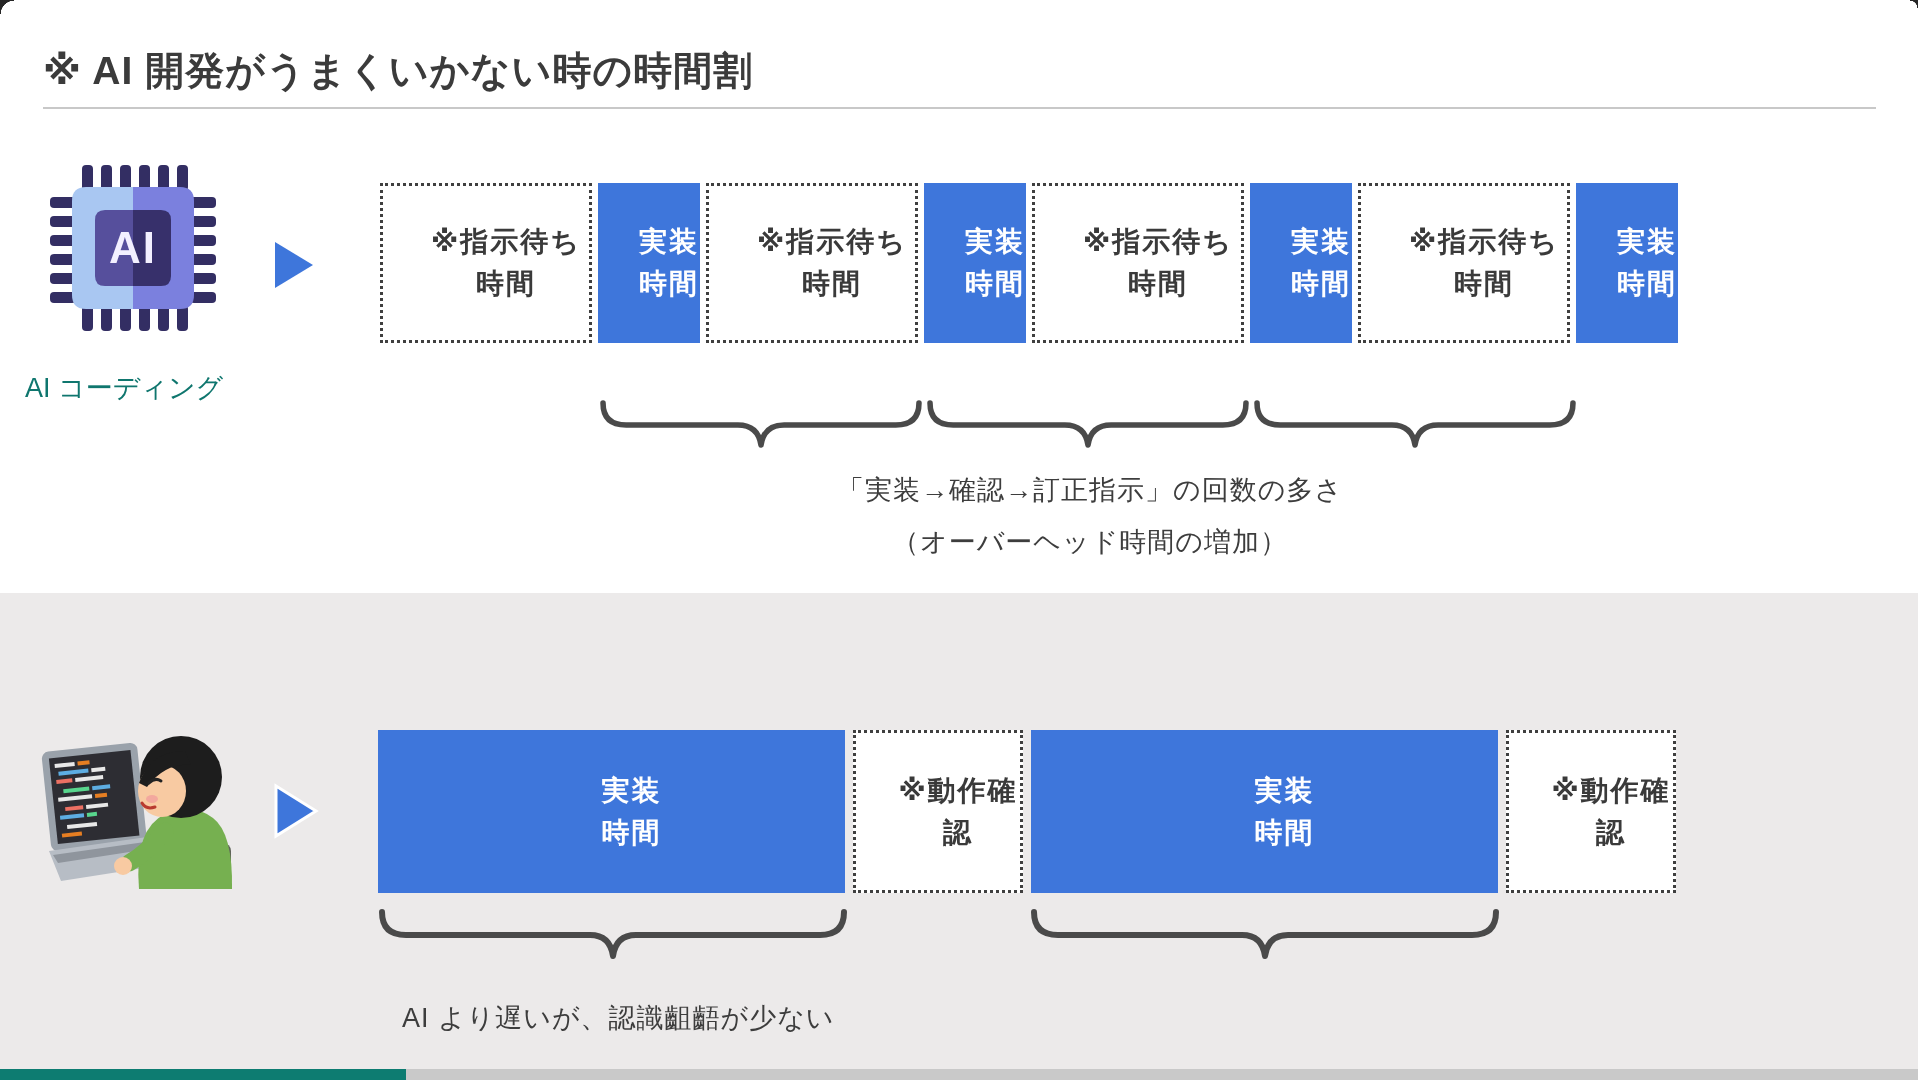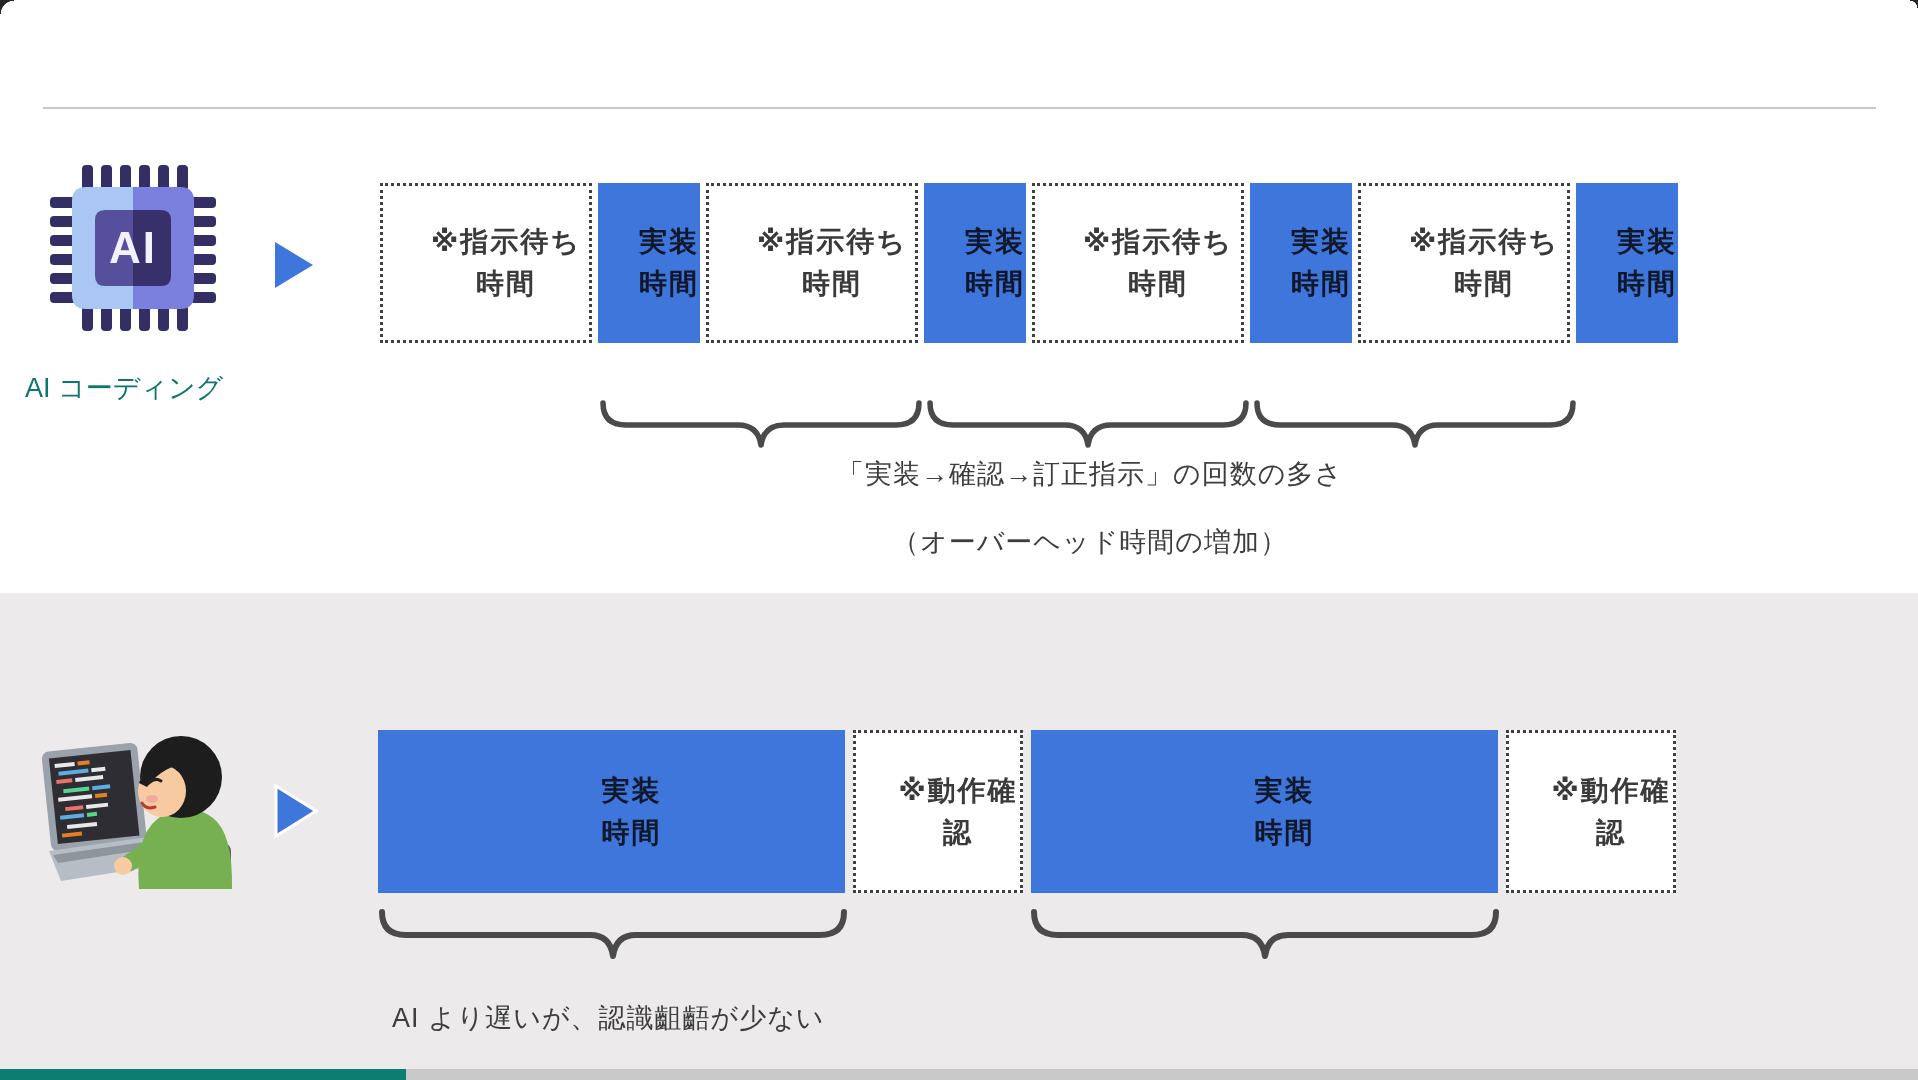--- a/index.html
+++ b/index.html
@@ -24,42 +24,43 @@
   .actor-label{position:absolute;text-align:left;color:#0f766e;white-space:nowrap;}
   .ai-label{left:25px;top:370px;width:220px;font-size:27px;}
   .human-label{left:30px;top:899px;width:215px;font-size:32px;}
 
   .seg{
     position:absolute;display:flex;align-items:center;justify-content:center;
     text-align:center;font-weight:700;box-sizing:border-box;
   }
   .seg-label{white-space:pre-line;line-height:1.5;letter-spacing:2px;margin-left:40px;}
   .seg.wait,.seg.check{border:3px dotted #3f3f3f;background:#ffffff;color:#3a3a3a;font-size:28px;}
-  .seg.impl{background:#3e76db;color:#0f172a;font-size:28px;}
+  .seg.impl{background:#3e76db;color:#ffffff;font-size:28px;}
 
   .brace{position:absolute;}
   .caption{position:absolute;font-size:27px;color:#3d3d3d;letter-spacing:1px;white-space:nowrap;}
-  .ai-caption-1{left:540px;top:456px;width:1100px;text-align:center;}
+  .ai-caption-1{left:540px;top:472px;width:1100px;text-align:center;}
   .ai-caption-2{left:540px;top:524px;width:1100px;text-align:center;}
-  .human-caption{left:392px;top:1000px;text-align:left;}
+  .human-caption{left:402px;top:1000px;text-align:left;}
 
   .bottom-bar{position:absolute;top:1069px;height:11px;}
   .bottom-bar.teal{left:0;width:406px;background:#0d7c71;}
   .bottom-bar.gray{left:406px;width:1512px;background:#c9c9c9;}
 
   .icon-abs{position:absolute;}
 </style>
 </head>
 <body>
 
 <div class="canvas">
 
   <div class="corner tl"></div>
   <div class="corner tr"></div>
 
+  <h1 class="page-title">※ AI 開発がうまくいかない時の時間割</h1>
   <div class="title-rule"></div>
 
   <div class="gray-section"></div>
 
   <svg class="icon-abs" style="left:48px;top:163px" width="170" height="170" viewBox="0 0 170 170">
     <g fill="#332e63">
       <rect x="34" y="2" width="11" height="26" rx="4"></rect>
         <rect x="53" y="2" width="11" height="26" rx="4"></rect>
       <rect x="72" y="2" width="11" height="26" rx="4"></rect>
         <rect x="91" y="2" width="11" height="26" rx="4"></rect>

